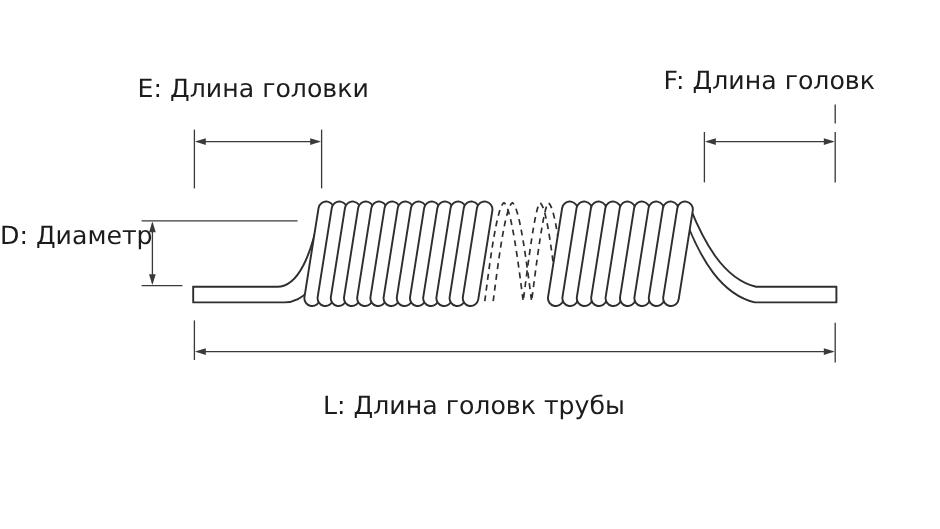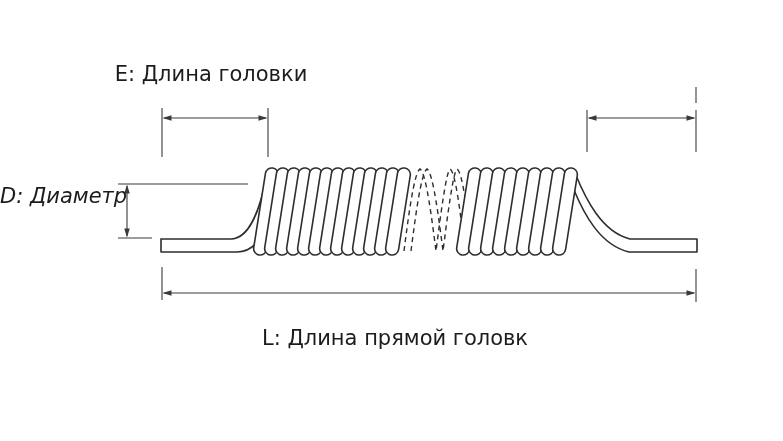--- a/index.html
+++ b/index.html
@@ -15,21 +15,21 @@
     position:absolute;
     font-size:21px;
     line-height:26px;
     color:var(--text,#1c1c1c);
     white-space:nowrap;
   }
   .lbl.centered{transform:translateX(-50%);}
   #label-e{left:211px;top:61px;}
   #label-f{left:641px;top:54px;}
   #label-l{left:395px;top:325px;}
-  #label-d{left:0px;top:183px;font-style:italic;}
+  #label-d{left:0px;top:183px;}
   .cap{fill:#fff;stroke:var(--line,#2e2e2e);stroke-width:1.6;}
   .tube{fill:none;stroke:var(--line,#2e2e2e);stroke-width:1.6;stroke-linecap:round;}
   .dash{fill:none;stroke:var(--line,#2e2e2e);stroke-width:1.4;stroke-dasharray:5 4;}
   .dim{stroke:var(--dim,#3a3a3a);stroke-width:1.1;fill:none;}
   .arr{fill:var(--dim,#3a3a3a);stroke:none;}
 </style>
 </head>
 <body>
 
 <div class="stage">
@@ -101,17 +101,18 @@
           <rect x="-6.5" y="-44" width="13" height="88" rx="6.5" transform="translate(517,211.5) rotate(9)" class="cap"></rect>
           <rect x="-6.5" y="-44" width="13" height="88" rx="6.5" transform="translate(529,211.5) rotate(9)" class="cap"></rect>
           <rect x="-6.5" y="-44" width="13" height="88" rx="6.5" transform="translate(541,211.5) rotate(9)" class="cap"></rect>
           <rect x="-6.5" y="-44" width="13" height="88" rx="6.5" transform="translate(553,211.5) rotate(9)" class="cap"></rect>
           <rect x="-6.5" y="-44" width="13" height="88" rx="6.5" transform="translate(565,211.5) rotate(9)" class="cap"></rect>
         </g>
     </g>
   </svg>
 
   <div class="lbl centered" id="label-e">E: Длина головки</div>
+  <div class="lbl centered" id="label-f">F: Длина головк</div>
   <div class="lbl" id="label-d">
     <div>D: Диаметр</div>
   </div>
-  <div class="lbl centered" id="label-l">L: Длина прямой головк</div>
+  <div class="lbl centered" id="label-l">L: Длина головк трубы</div>
 </div>
 
 </body></html>

